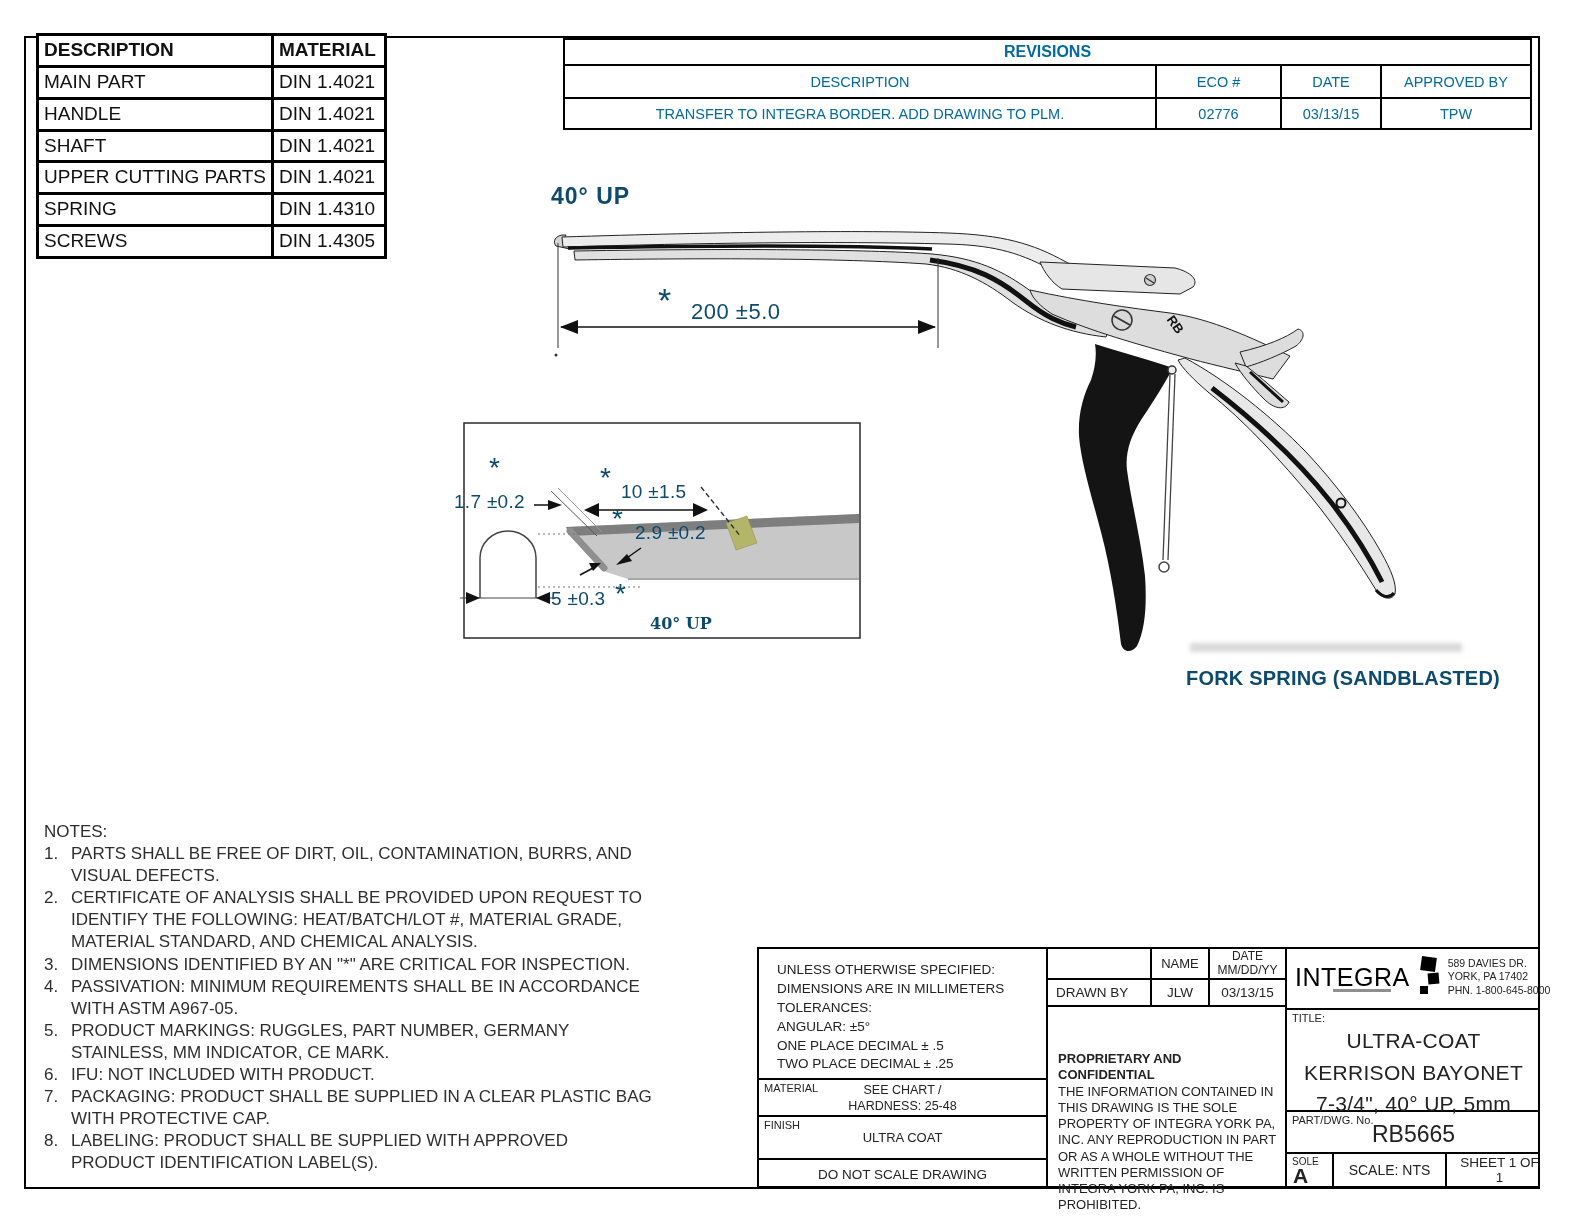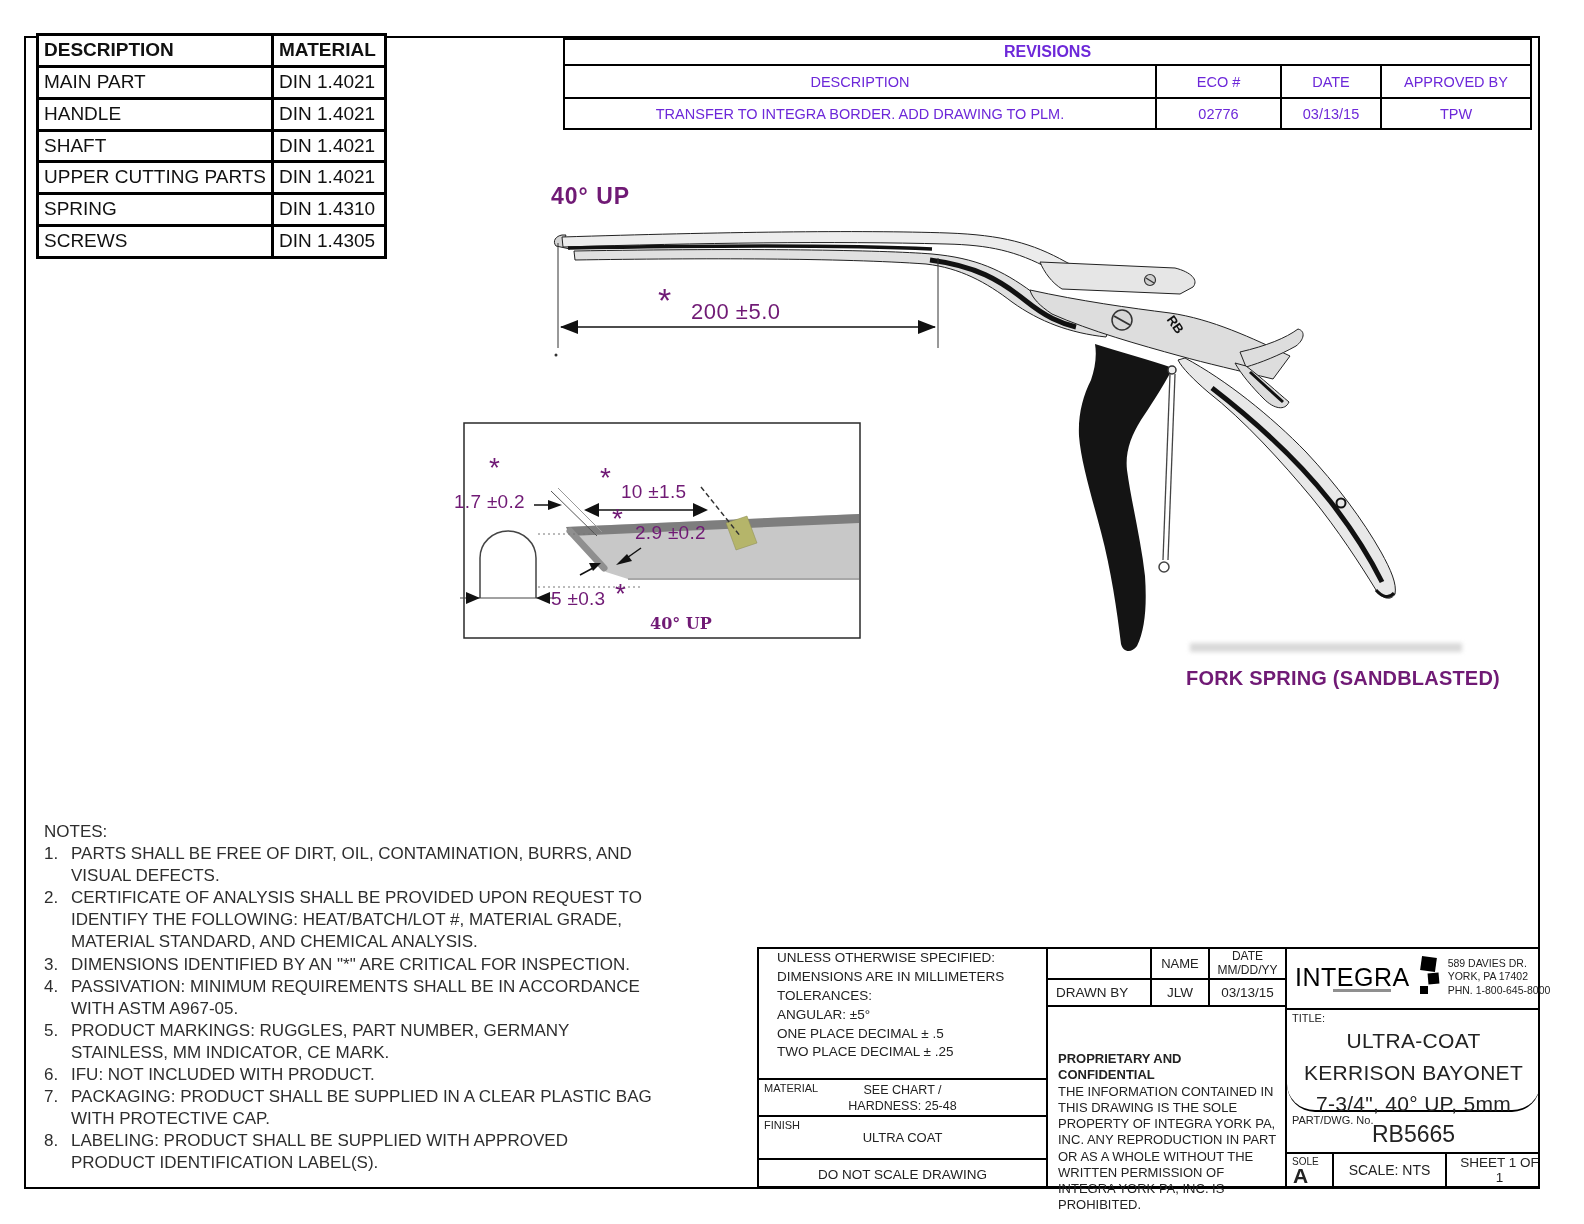--- a/index.html
+++ b/index.html
@@ -10,45 +10,45 @@
   svg.art{left:0;top:0;z-index:2;pointer-events:none;}
 
   
   table.mat{left:36px;top:33px;border-collapse:collapse;z-index:4;background:#fff;position:absolute;}
   table.mat td{border:3px solid #000;font-size:19px;padding:3px 5px 4px 5px;line-height:1.15;white-space:nowrap;background:#fff;}
   table.mat tr.hd td{font-weight:bold;}
   table.mat td.c2{min-width:100px;}
 
   
   table.rev{left:563px;top:38px;border-collapse:collapse;z-index:4;position:absolute;table-layout:fixed;background:#fff;}
-  table.rev td{border:2px solid #000;font-size:14.5px;text-align:center;padding:0 20px;color:#6d28d9;}
+  table.rev td{border:2px solid #000;font-size:14.5px;text-align:center;padding:0 20px;color:#0369a1;}
   table.rev td.title{font-weight:bold;font-size:16px;height:24px;}
   table.rev tr.h td{height:31px;}
   table.rev tr.d td{height:29px;}
 
-  .lbl{position:absolute;z-index:5;color:#701a75;}
+  .lbl{position:absolute;z-index:5;color:#0c4a6e;}
   .b{font-weight:bold;}
   .dim{font-size:19px;letter-spacing:.3px;}
   .star{font-size:28px;line-height:1;font-weight:400;}
   .serifb{font-family:"DejaVu Serif",serif;font-weight:bold;}
 
   
   .notes{left:44px;top:821px;width:612px;z-index:5;color:#2e2e2e;font-size:17px;line-height:1.3;}
   .notes .ni{display:flex;}
   .notes .num{width:27px;flex:0 0 27px;}
   .notes .ntxt{flex:1;}
 
   
   .tb{left:757px;top:947px;width:783px;height:241px;border:2px solid #000;z-index:6;background:#fff;box-sizing:border-box;}
   .tb .cell{position:absolute;box-sizing:border-box;color:#222;}
   .br{border-right:2px solid #000;}
   .bb{border-bottom:2px solid #000;}
   .cell .tag{position:absolute;top:2px;left:5px;font-size:11px;color:#222;}
   .cent{display:flex;align-items:center;justify-content:center;text-align:center;height:100%;}
-  .tol{padding:0 0 0 18px;font-size:13.5px;line-height:1.4;}
+  .tol{padding:12px 0 0 18px;font-size:13.5px;line-height:1.4;}
   .prop{padding:44px 8px 0 10px;font-size:13px;line-height:1.25;}
   .prop .pt{font-weight:bold;}
   .logoRow{display:flex;align-items:center;padding:6px 4px 0 8px;gap:5px;}
   .wordmark{font-size:25px;letter-spacing:.5px;color:#000;}
   .lmark{position:relative;width:28px;height:44px;flex:0 0 28px;}
   .lmark i{position:absolute;background:#000;display:block;}
   .addr{font-size:10.5px;line-height:1.3;color:#222;white-space:nowrap;}
   .tagline{position:absolute;left:46px;top:40px;width:58px;height:3px;background:#333;opacity:.55;}
   .titleLines{font-size:21px;line-height:1.5;letter-spacing:.3px;text-align:center;margin-top:2px;}
   .blur-streak{left:1190px;top:643px;width:272px;height:9px;background:#b3b3b3;opacity:.5;filter:blur(2px);z-index:2;}
@@ -316,21 +316,21 @@
         <i style="left:5px;top:31px;width:8px;height:8px;"></i>
       </span>
       <span class="addr">
         <div>589 DAVIES DR.</div>
         <div>YORK, PA 17402</div>
         <div>PHN. 1-800-645-8000</div>
       </span>
     </div>
     <span class="tagline"></span>
   </div>
-  <div class="cell bb" style="left:528px;top:61px;width:253px;height:102px;border-radius:28px;">
+  <div class="cell bb" style="left:528px;top:61px;width:253px;height:102px;">
     <span class="tag">TITLE:</span>
     <div class="titleLines" style="padding-top:13px;">
       <div>ULTRA-COAT</div>
       <div>KERRISON BAYONET</div>
       <div>7-3/4", 40° UP, 5mm</div>
     </div>
   </div>
   <div class="cell bb" style="left:528px;top:163px;width:253px;height:42px;">
     <span class="tag">PART/DWG. No.</span>
     <div class="cent" style="font-size:23px;padding-top:4px;box-sizing:border-box;">RB5665</div>

